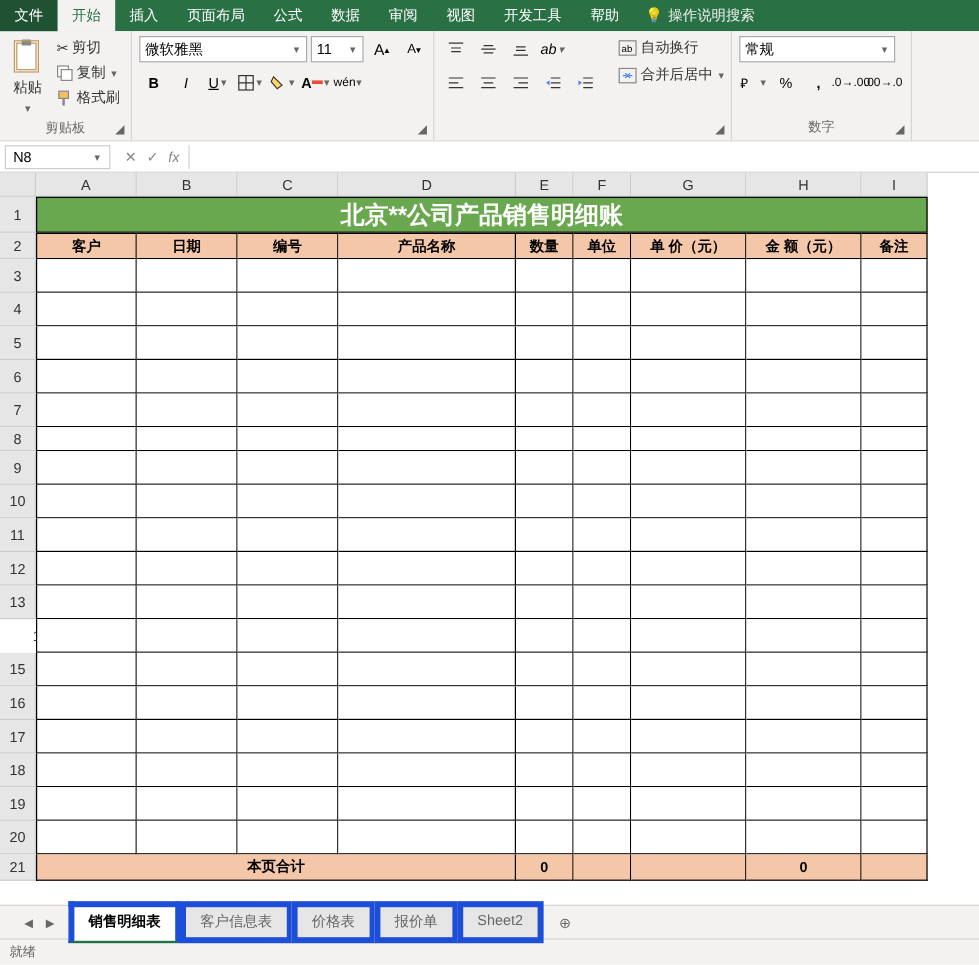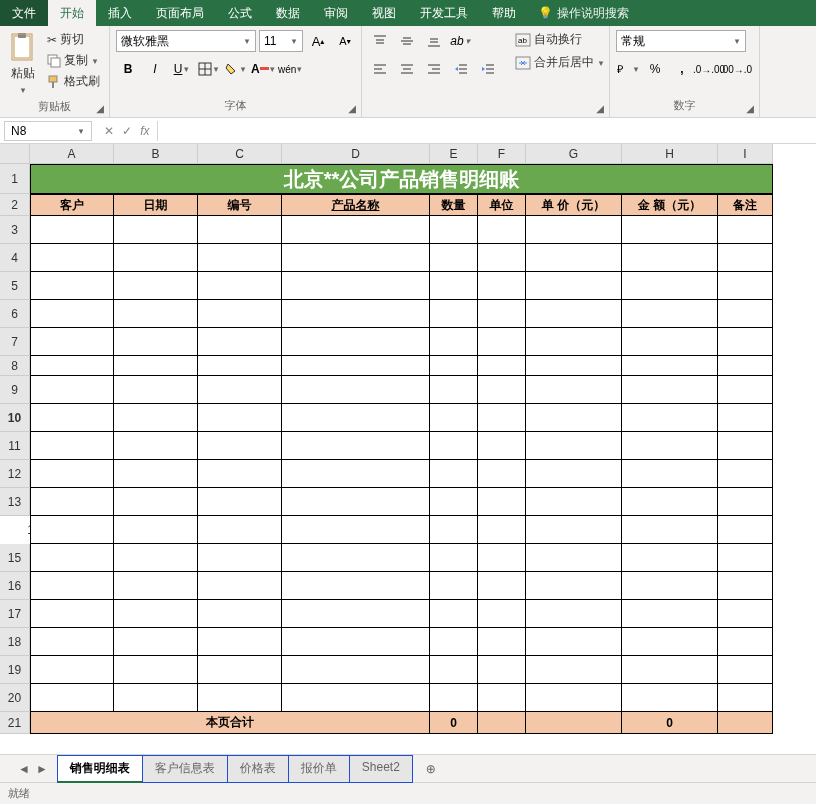--- a/index.html
+++ b/index.html
@@ -36,21 +36,21 @@
 .rowheads{position:absolute;left:0;top:20px;width:30px}
 .rowhead{background:#e6e6e6;border-right:1px solid #ccc;border-bottom:1px solid #ccc;display:flex;align-items:center;justify-content:center;color:#333;font-size:12px}
 .cells{position:absolute;left:30px;top:20px}
 .cell-row{display:flex}
 .title-row{background:#6aa84f;color:#fff;font-weight:bold;font-size:20px;display:flex;align-items:center;justify-content:center;border:1px solid #000}
 .hdr-cell{background:#f4c7a8;font-weight:bold;display:flex;align-items:center;justify-content:center;border-right:1px solid #000;border-bottom:1px solid #000;border-top:1px solid #000}
 .data-cell{border-right:1px solid #000;border-bottom:1px solid #000;background:#fff}
 .total-row .data-cell{background:#f4c7a8;font-weight:bold;display:flex;align-items:center;justify-content:center}
 .sheet-tabs{height:28px;border-top:1px solid #d4d4d4;background:#f3f2f1;display:flex;align-items:center;padding:0 8px;gap:0}
 .nav-arrows{display:flex;gap:6px;color:#666;padding:0 10px}
-.sheet-tab{padding:4px 12px;border:1px solid #1d4ed8;background:#fff;cursor:pointer;font-size:12px;margin-left:-1px}
+.sheet-tab{padding:4px 12px;border:5px solid #1d4ed8;background:#fff;cursor:pointer;font-size:12px;margin-left:-1px}
 .sheet-tab.active{background:#fff;border-bottom:2px solid #217346;font-weight:bold}
 .sheet-tab.inactive{background:#e6e6e6;color:#666}
 .add-sheet{width:24px;height:24px;display:flex;align-items:center;justify-content:center;cursor:pointer;color:#666;margin-left:6px;border:1px solid transparent}
 .statusbar{height:22px;background:#f3f2f1;border-top:1px solid #d4d4d4;display:flex;align-items:center;padding:0 8px;color:#666;font-size:11px}
 svg{display:block}
 </style>
 </head>
 <body>
 
 <div class="menubar" id="menubar">
@@ -158,21 +158,20 @@
             <span style="color:#000;font-weight:bold">A</span>
             <span style="display:block;width:14px;height:3px;background:#e74c3c;margin-top:-2px"></span>
             <span class="dd">▾</span>
           </div>
         <div class="iconbtn">
             <span style="font-size:10px">wén</span>
             <span class="dd">▾</span>
           </div>
       </div>
     </div>
-    <div class="group-label">字体</div>
     <div class="dialog-launcher">◢</div>
   </div>
 
   <div class="group" style="width:248px">
     <div class="group-body">
       <div class="vstack" style="gap:6px">
         <div class="font-row">
           <div class="iconbtn">
               <svg width="14" height="14">
                 <line x1="1" y1="2" x2="13" y2="2" stroke="#333"></line>
@@ -318,42 +317,42 @@
   <div class="rowheads" id="rowheads">
       <div class="rowhead" style="height: 30px;">1</div>
       <div class="rowhead" style="height: 22px;">2</div>
       <div class="rowhead" style="height: 28px;">3</div>
       <div class="rowhead" style="height: 28px;">4</div>
       <div class="rowhead" style="height: 28px;">5</div>
       <div class="rowhead" style="height: 28px;">6</div>
       <div class="rowhead" style="height: 28px;">7</div>
       <div class="rowhead" style="height: 20px;">8</div>
       <div class="rowhead" style="height: 28px;">9</div>
-      <div class="rowhead" style="height: 28px; font-weight: bold;">10</div>
+      <div class="rowhead" style="height: 28px;">10</div>
       <div class="rowhead" style="height: 28px;">11</div>
       <div class="rowhead" style="height: 28px;">12</div>
       <div class="rowhead" style="height: 28px;">13</div>
       <div class="rowhead" style="height: 28px; margin-left: 34px;">14</div>
       <div class="rowhead" style="height: 28px;">15</div>
       <div class="rowhead" style="height: 28px;">16</div>
       <div class="rowhead" style="height: 28px;">17</div>
       <div class="rowhead" style="height: 28px;">18</div>
       <div class="rowhead" style="height: 28px;">19</div>
       <div class="rowhead" style="height: 28px;">20</div>
       <div class="rowhead" style="height: 22px;">21</div>
     </div>
   <div class="cells" id="cells">
       <div class="cell-row" style="height: 30px; border-radius: 15px;">
         <div class="title-row" style="width: 743px; height: 30px;">北京**公司产品销售明细账</div>
       </div>
       <div class="cell-row" style="height: 22px;">
         <div class="hdr-cell" style="width: 84px; height: 22px; border-left: 1px solid rgb(0, 0, 0);">客户</div>
         <div class="hdr-cell" style="width: 84px; height: 22px;">日期</div>
         <div class="hdr-cell" style="width: 84px; height: 22px;">编号</div>
-        <div class="hdr-cell" style="width: 148px; height: 22px; text-decoration: underline;">产品名称</div>
+        <div class="hdr-cell" style="width: 148px; height: 22px;">产品名称</div>
         <div class="hdr-cell" style="width: 48px; height: 22px;">数量</div>
         <div class="hdr-cell" style="width: 48px; height: 22px;">单位</div>
         <div class="hdr-cell" style="width: 96px; height: 22px;">单 价（元）</div>
         <div class="hdr-cell" style="width: 96px; height: 22px;">金 额（元）</div>
         <div class="hdr-cell" style="width: 55px; height: 22px;">备注</div>
       </div>
       <div class="cell-row" style="height: 28px;">
         <div class="data-cell" style="width: 84px; height: 28px; border-left: 1px solid rgb(0, 0, 0);"></div>
         <div class="data-cell" style="width: 84px; height: 28px;"></div>
         <div class="data-cell" style="width: 84px; height: 28px;"></div>

